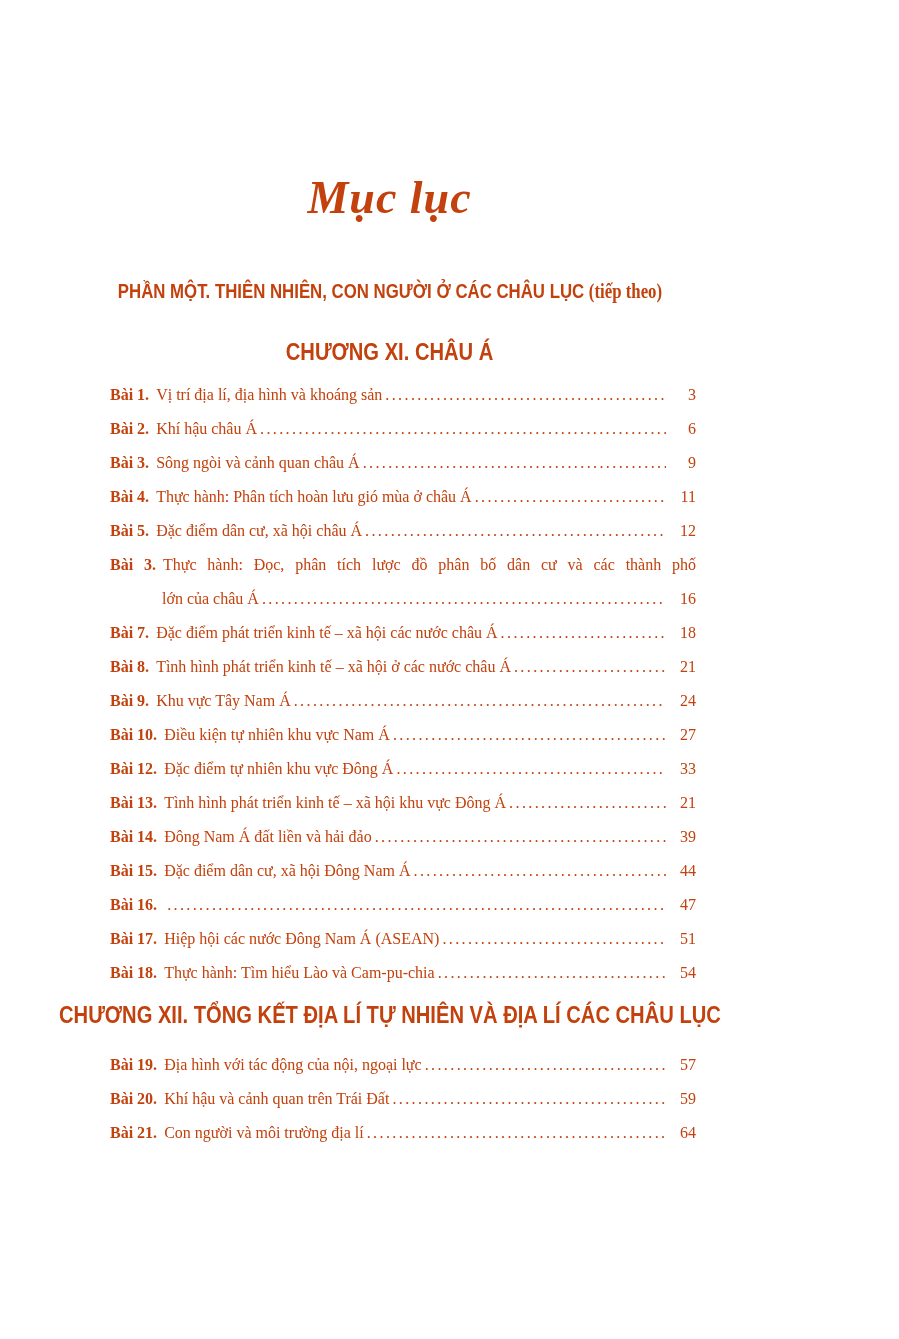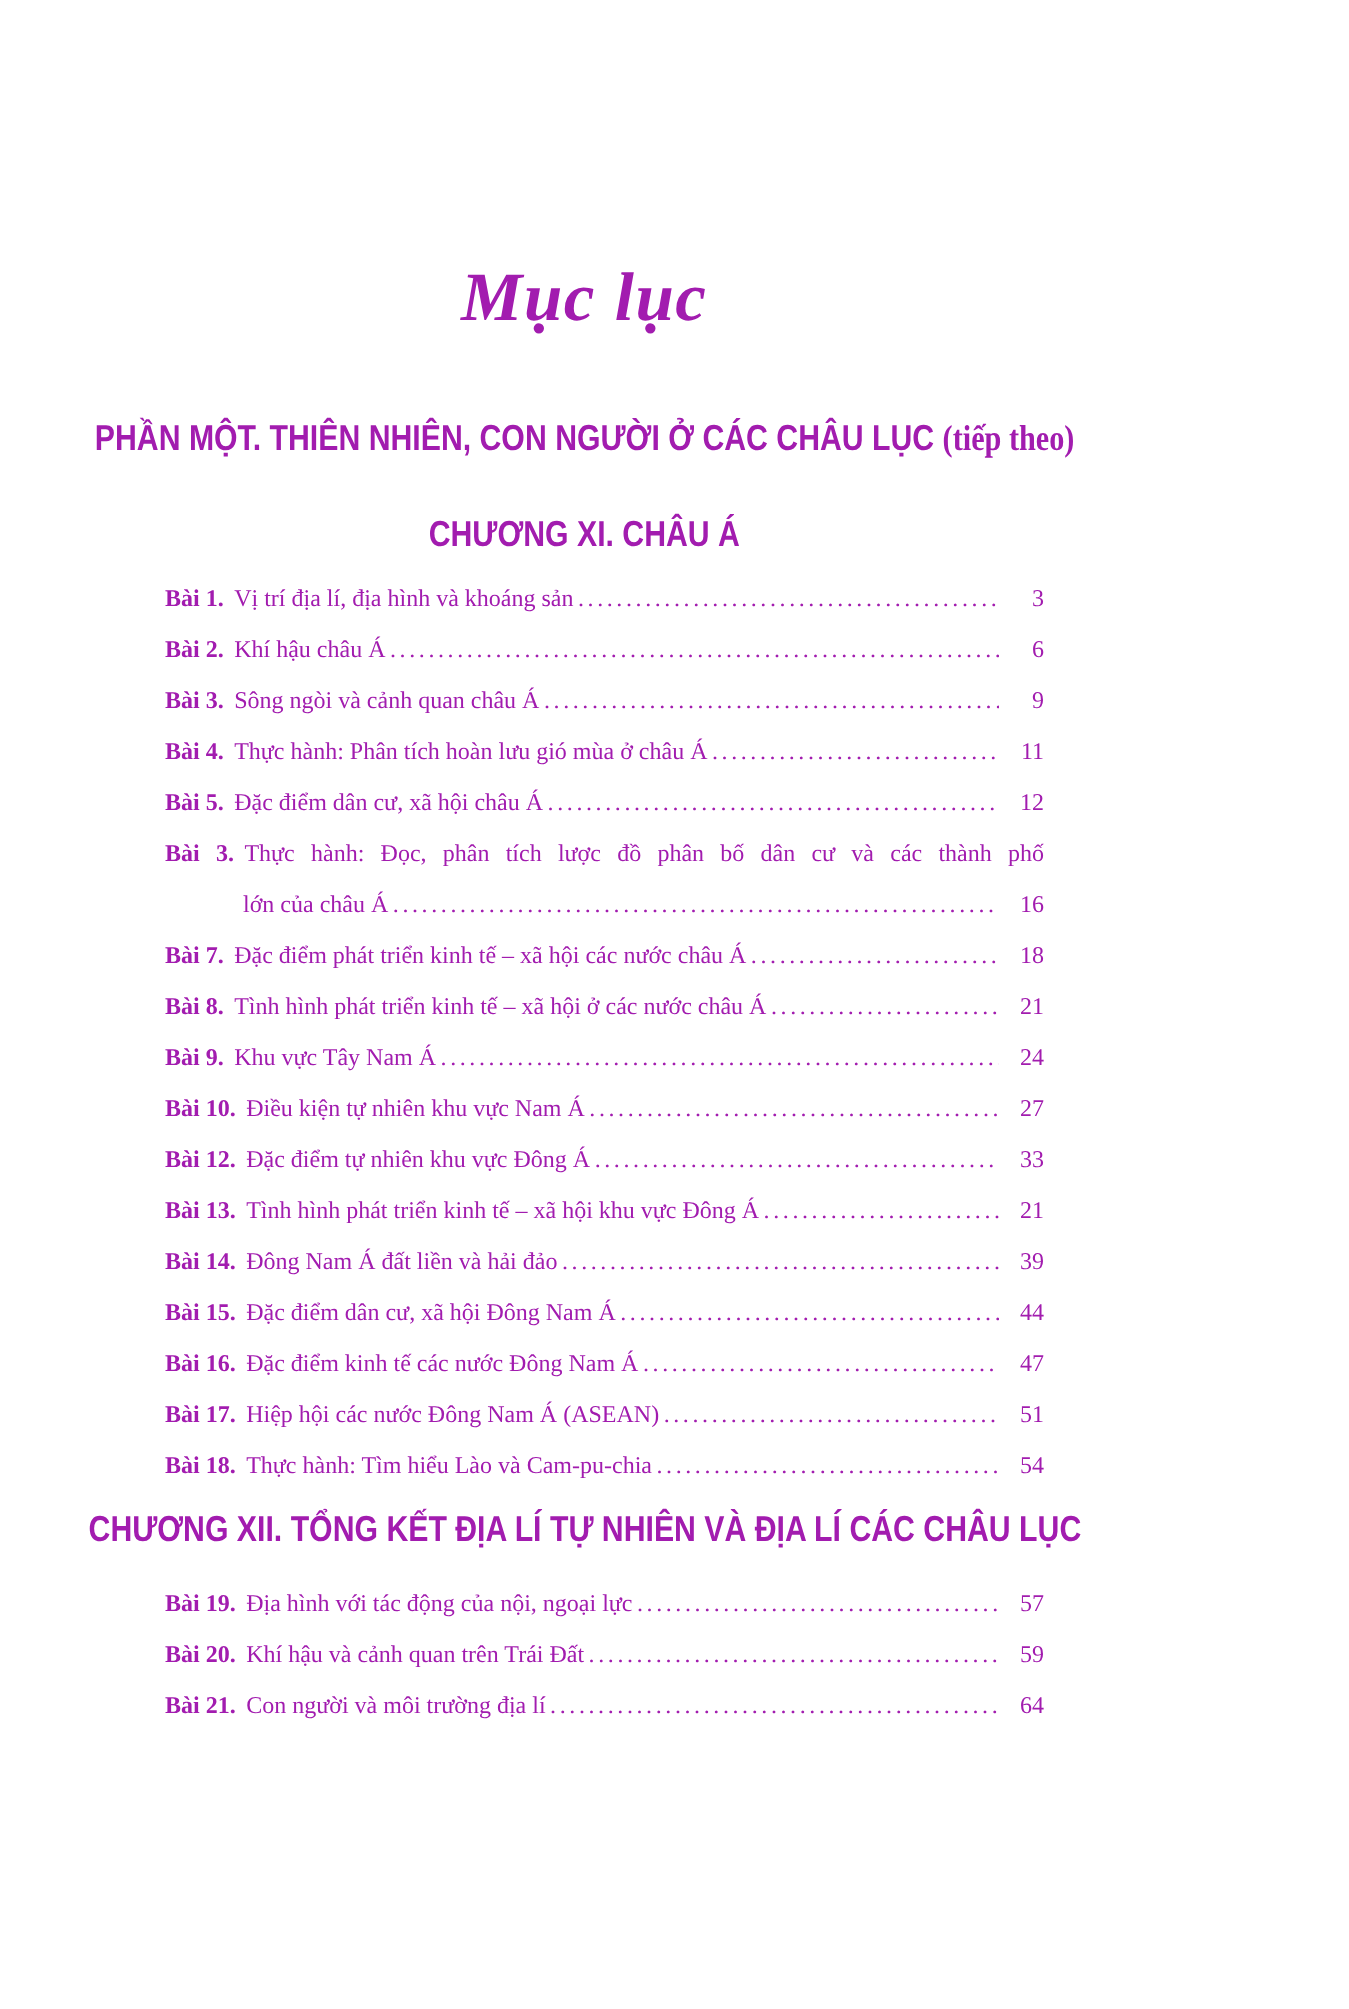--- a/index.html
+++ b/index.html
@@ -5,21 +5,21 @@
   html, body {
     margin: 0;
     padding: 0;
     background: #ffffff;
   }
   .sheet {
     position: relative;
     width: 779px;
     height: 1339px;
     background: #ffffff;
-    color: #a21caf;
+    color: #c2410c;
     font-family: "Liberation Serif", serif;
     overflow: hidden;
   }
   .doc-title {
     margin: 0;
     padding-top: 172px;
     text-align: center;
     font-size: 46px;
     line-height: 1.15;
     font-weight: bold;
@@ -27,21 +27,21 @@
     letter-spacing: 1px;
     font-family: "Liberation Serif", serif;
   }
   .part-heading {
     margin-top: 54px;
     display: flex;
     justify-content: center;
     white-space: nowrap;
     font-family: "Liberation Sans", sans-serif;
     font-weight: bold;
-    font-size: 24px;
+    font-size: 20px;
     line-height: 1.2;
   }
   .condensed {
     display: inline-block;
     transform: scaleX(0.84);
     transform-origin: center;
     white-space: nowrap;
   }
   .part-suffix {
     font-family: "Liberation Serif", serif;
@@ -216,21 +216,20 @@
 
     <div class="toc-row">
       <span class="lbl">Bài 15.</span>
         <span>Đặc điểm dân cư, xã hội Đông Nam Á</span>
       <span class="leader"></span>
       <span class="pagenum">44</span>
     </div>
 
     <div class="toc-row">
       <span class="lbl">Bài 16.</span>
-        <span>Đặc điểm kinh tế các nước Đông Nam Á</span>
       <span class="leader"></span>
       <span class="pagenum">47</span>
     </div>
 
     <div class="toc-row">
       <span class="lbl">Bài 17.</span>
         <span>Hiệp hội các nước Đông Nam Á (ASEAN)</span>
       <span class="leader"></span>
       <span class="pagenum">51</span>
     </div>

